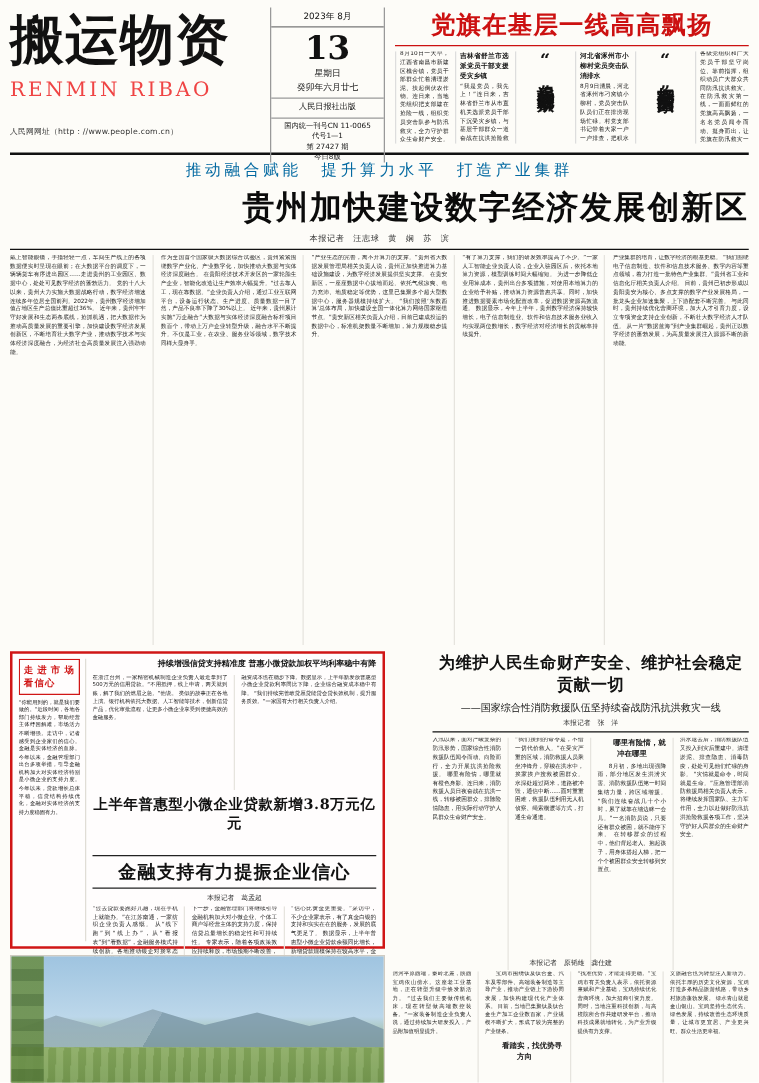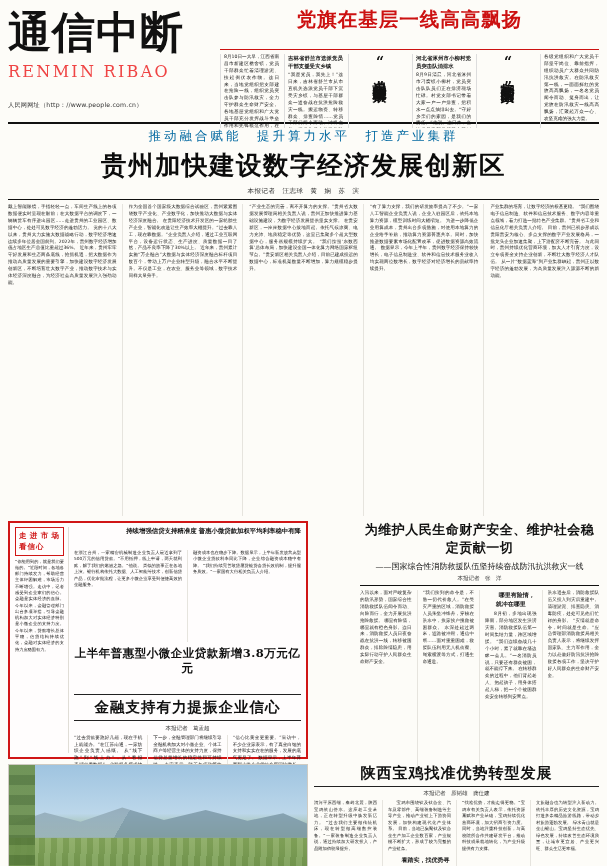--- a/index.html
+++ b/index.html
@@ -79,21 +79,21 @@
 
   .flag-block { flex: 1; padding-left: 4px; }
   .flag-title {
     color: #cc1111;
     font-weight: bold;
     font-size: 19.5px;
     letter-spacing: 1px;
     text-align: center;
     font-family: "DejaVu Serif","Liberation Serif",serif;
     border-bottom: 1.5px solid #cc1111;
-    padding-bottom: 16px;
+    padding-bottom: 3px;
   }
   .flag-cols {
     display: flex;
     gap: 5px;
     margin-top: 4px;
     height: 74px;
     overflow: hidden;
     direction: rtl;
   }
   .flag-col {
@@ -121,21 +121,21 @@
   
   .lead { margin-top: 4px; }
   .kicker {
     text-align: center;
     font-size: 12.5px;
     letter-spacing: 3px;
     font-family: "DejaVu Serif","Liberation Serif",serif;
     color: #0369a1;
   }
   .headline {
-    text-align: center;
+    text-align: right;
     font-size: 25.5px;
     font-weight: bold;
     letter-spacing: 1.5px;
     margin-top: 3px;
     font-family: "DejaVu Serif","Liberation Serif",serif;
     color: #0b0b0b;
   }
   .byline {
     text-align: center;
     font-size: 6.5px;
@@ -160,21 +160,21 @@
     overflow: hidden;
     border-right: 1px solid #e6e4de;
     padding-right: 5px;
   }
   .bcol:last-child { border-right: none; padding-right: 0; }
   .bcol p { margin: 0 0 3px; text-indent: 2em; }
 
   
   .mid {
     display: flex;
-    gap: 22px;
+    gap: 8px;
     margin-top: 5px;
     height: 238px;
   }
   .boxed {
     width: 300px;
     border: 2px solid #d01616;
     padding: 4px 5px;
     display: flex;
     gap: 5px;
     background: #fffdfd;
@@ -200,21 +200,21 @@
     font-family: "DejaVu Serif","Liberation Serif",serif;
   }
   .boxed-main { flex: 1; }
   .boxed-top { display: flex; gap: 5px; height: 92px; overflow: hidden; }
   .boxed-top .bcol { font-size: 4.3px; }
   .shouldline {
     text-align: right;
     font-size: 6.4px;
     font-weight: bold;
     line-height: 1.5;
-    margin-bottom: 13px;
+    margin-bottom: 3px;
     font-family: "DejaVu Serif","Liberation Serif",serif;
   }
   .mid-head {
     text-align: center;
     font-size: 11.5px;
     font-weight: bold;
     letter-spacing: .5px;
     margin: 4px 0 18px;
     font-family: "DejaVu Serif","Liberation Serif",serif;
   }
@@ -298,25 +298,38 @@
     text-align:center; font-weight:bold; font-size:6px; margin:3px 0; text-indent:0;
   }
 </style>
 </head>
 <body>
 
 <div class="page">
 
   <div class="masthead">
     <div class="logo-block">
-      <div class="logo-title">通信中断</div>
+      <div class="logo-title">搬运物资</div>
       <div class="logo-pinyin">RENMIN RIBAO</div>
       <div class="logo-url">人民网网址（http：//www.people.com.cn）</div>
     </div>
 
+    <div class="date-block">
+      <div class="date-top">2023年 8月</div>
+      <div class="date-big">13</div>
+      <div class="date-week">星期日</div>
+      <div class="date-week">癸卯年六月廿七</div>
+      <div class="date-pub">人民日报社出版</div>
+      <div class="date-meta">
+        <div>国内统一刊号CN 11-0065</div>
+        <div>代号1—1</div>
+        <div>第 27427 期</div>
+        <div>今日8版</div>
+      </div>
+    </div>
 
     <div class="flag-block">
       <div class="flag-title">党旗在基层一线高高飘扬</div>
       <div class="flag-cols">
         <div class="flag-col">
           <div>各级党组织和广大党员干部坚守岗位、靠前指挥，组织动员广大群众共同防汛抗洪救灾。在防汛救灾第一线，一面面鲜红的党旗高高飘扬，一名名党员闻令而动、挺身而出，让党旗在防汛救灾一线高高飘扬，汇聚起万众一心、攻坚克难的强大力量。</div>
         </div>
         <div class="flag-col">
           <div class="vcol">
               <div class="vtitle big">“守好乡亲们的家园”</div>
@@ -422,21 +435,20 @@
   </div>
 
   <div class="bottom">
     <div class="photo">
       <div class="mountain"></div>
       <div class="village"></div>
       <div class="field"></div>
       <div class="strip-left"></div>
     </div>
     <div class="right-bot">
-      <div class="rb-title">陕西宝鸡找准优势转型发展</div>
       <div class="rb-byline">本报记者　原韬雄　龚仕建</div>
       <div class="rb-cols">
         <div class="bcol">渭河平原西端，秦岭北麓，陕西宝鸡依山傍水。这座老工业基地，正在转型升级中焕发新活力。
 “过去我们主要做传统机床，现在转型做高端数控装备。”一家装备制造企业负责人说，通过持续加大研发投入，产品附加值明显提升。</div>
         <div class="bcol">
           <p>宝鸡市围绕钛及钛合金、汽车及零部件、高端装备制造等主导产业，推动产业链上下游协同发展，加快构建现代化产业体系。
 目前，当地已集聚钛及钛合金生产加工企业数百家，产业规模不断扩大，形成了较为完整的产业链条。</p>
           <p class="center-sub">看踏实，找优势寻方向</p>
         </div>
         <div class="bcol">“找准优势，才能走得更稳。”宝鸡市有关负责人表示，依托资源禀赋和产业基础，宝鸡持续优化营商环境，加大招商引资力度。

